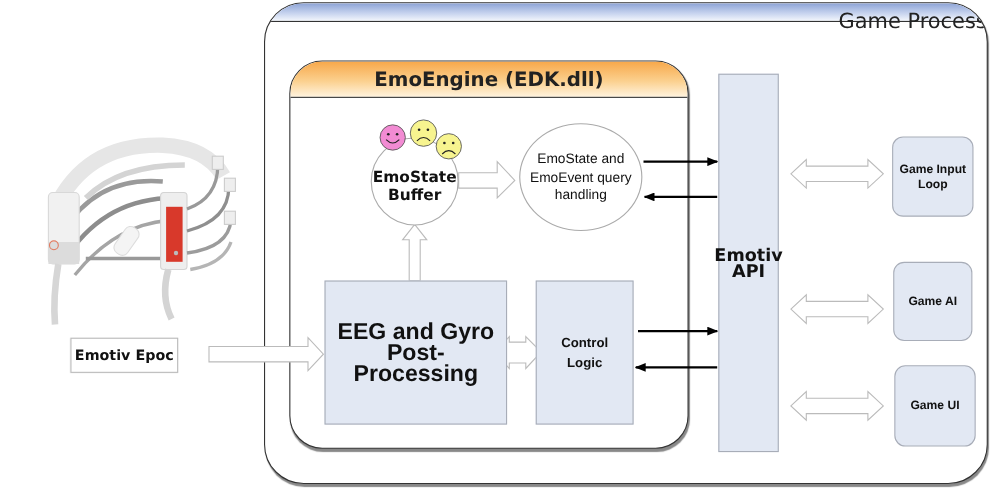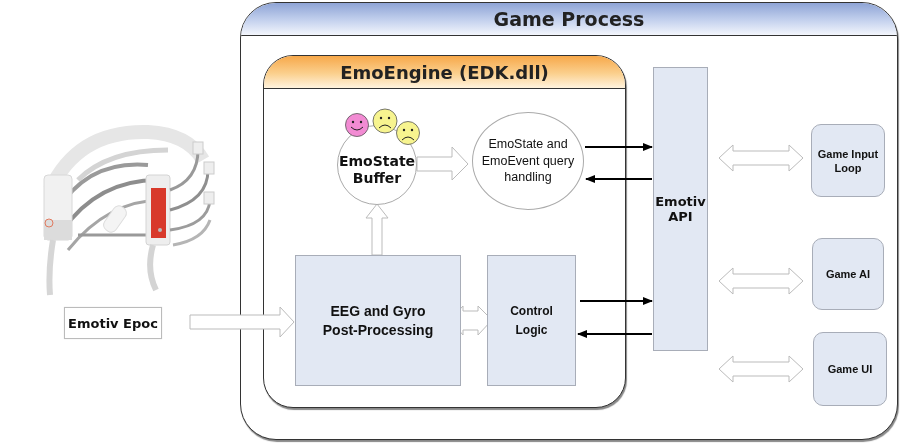--- a/index.html
+++ b/index.html
@@ -5,46 +5,46 @@
     html, body { margin: 0; padding: 0; background: #ffffff; }
     body { width: 900px; height: 445px; position: relative; overflow: hidden; font-family: "Liberation Sans", sans-serif; }
     .abs { position: absolute; }
     .game-process {
       left: 240px; top: 2px; width: 658px; height: 438px;
       border: 1.2px solid #333; border-radius: 36px; box-sizing: border-box;
       box-shadow: 1px 2px 1px #888;
       background: #fff; overflow: hidden;
     }
     .gp-header {
-      position: absolute; left: 0; top: 0; width: 100%; height: 33px;
+      position: absolute; left: 0; top: 0; width: 100%; height: 17px;
       background: linear-gradient(to bottom, #8ea4d6 0%, #c5d2ee 55%, #f3f6fc 100%);
       border-bottom: 1.2px solid #333; box-sizing: border-box;
-      text-align: center; line-height: 32px; font-size: 19px; font-weight: bold; color: #222;
+      text-align: right; line-height: 32px; font-size: 19px; font-weight: normal; color: #222;
       font-family: "DejaVu Sans", sans-serif;
     }
     .emoengine {
       left: 263px; top: 55px; width: 363px; height: 353px;
       border: 1.2px solid #333; border-radius: 30px; box-sizing: border-box;
       box-shadow: 1px 2px 1px #888; background: #fff; overflow: hidden;
     }
     .ee-header {
       position: absolute; left: 0; top: 0; width: 100%; height: 33px;
       background: linear-gradient(to bottom, #f7a84a 0%, #fbd08e 55%, #fff3de 100%);
       border-bottom: 1.2px solid #333; box-sizing: border-box;
       text-align: center; line-height: 34px; font-size: 18px; font-weight: bold; color: #222;
       font-family: "DejaVu Sans", sans-serif;
     }
     .block {
       background: #e2e8f3; border: 1px solid #a8adb8; box-sizing: border-box;
       display: flex; align-items: center; justify-content: center; text-align: center;
       font-weight: bold; color: #111;
     }
-    .eeg { left: 295px; top: 255px; width: 166px; height: 131px; font-size: 14px; line-height: 19px; }
+    .eeg { left: 295px; top: 255px; width: 166px; height: 131px; font-size: 21px; line-height: 19px; }
     .control { left: 487px; top: 255px; width: 89px; height: 131px; font-size: 12px; line-height: 19px; }
-    .api { left: 653px; top: 67px; width: 55px; height: 284px; font-size: 13px; line-height: 15px; font-family: "DejaVu Sans", sans-serif; }
+    .api { left: 653px; top: 67px; width: 55px; height: 344px; font-size: 16px; line-height: 15px; font-family: "DejaVu Sans", sans-serif; }
     .game-box { border-radius: 10px; font-size: 11px; line-height: 14px; }
     .gil { left: 811px; top: 124px; width: 74px; height: 73px; }
     .gai { left: 812px; top: 238px; width: 72px; height: 72px; }
     .gui { left: 813px; top: 332px; width: 74px; height: 74px; }
     .ellipse {
       border: 1px solid #aaa; border-radius: 50%; background: #fff; box-sizing: border-box;
       display: flex; align-items: center; justify-content: center; text-align: center; color: #111;
     }
     .buffer { left: 337px; top: 125px; width: 80px; height: 80px; font-size: 14px; font-weight: bold; line-height: 17px; font-family: "DejaVu Sans", sans-serif; padding-top: 10px; }
     .query { left: 472px; top: 112px; width: 112px; height: 98px; font-size: 12.5px; line-height: 16.5px; }

